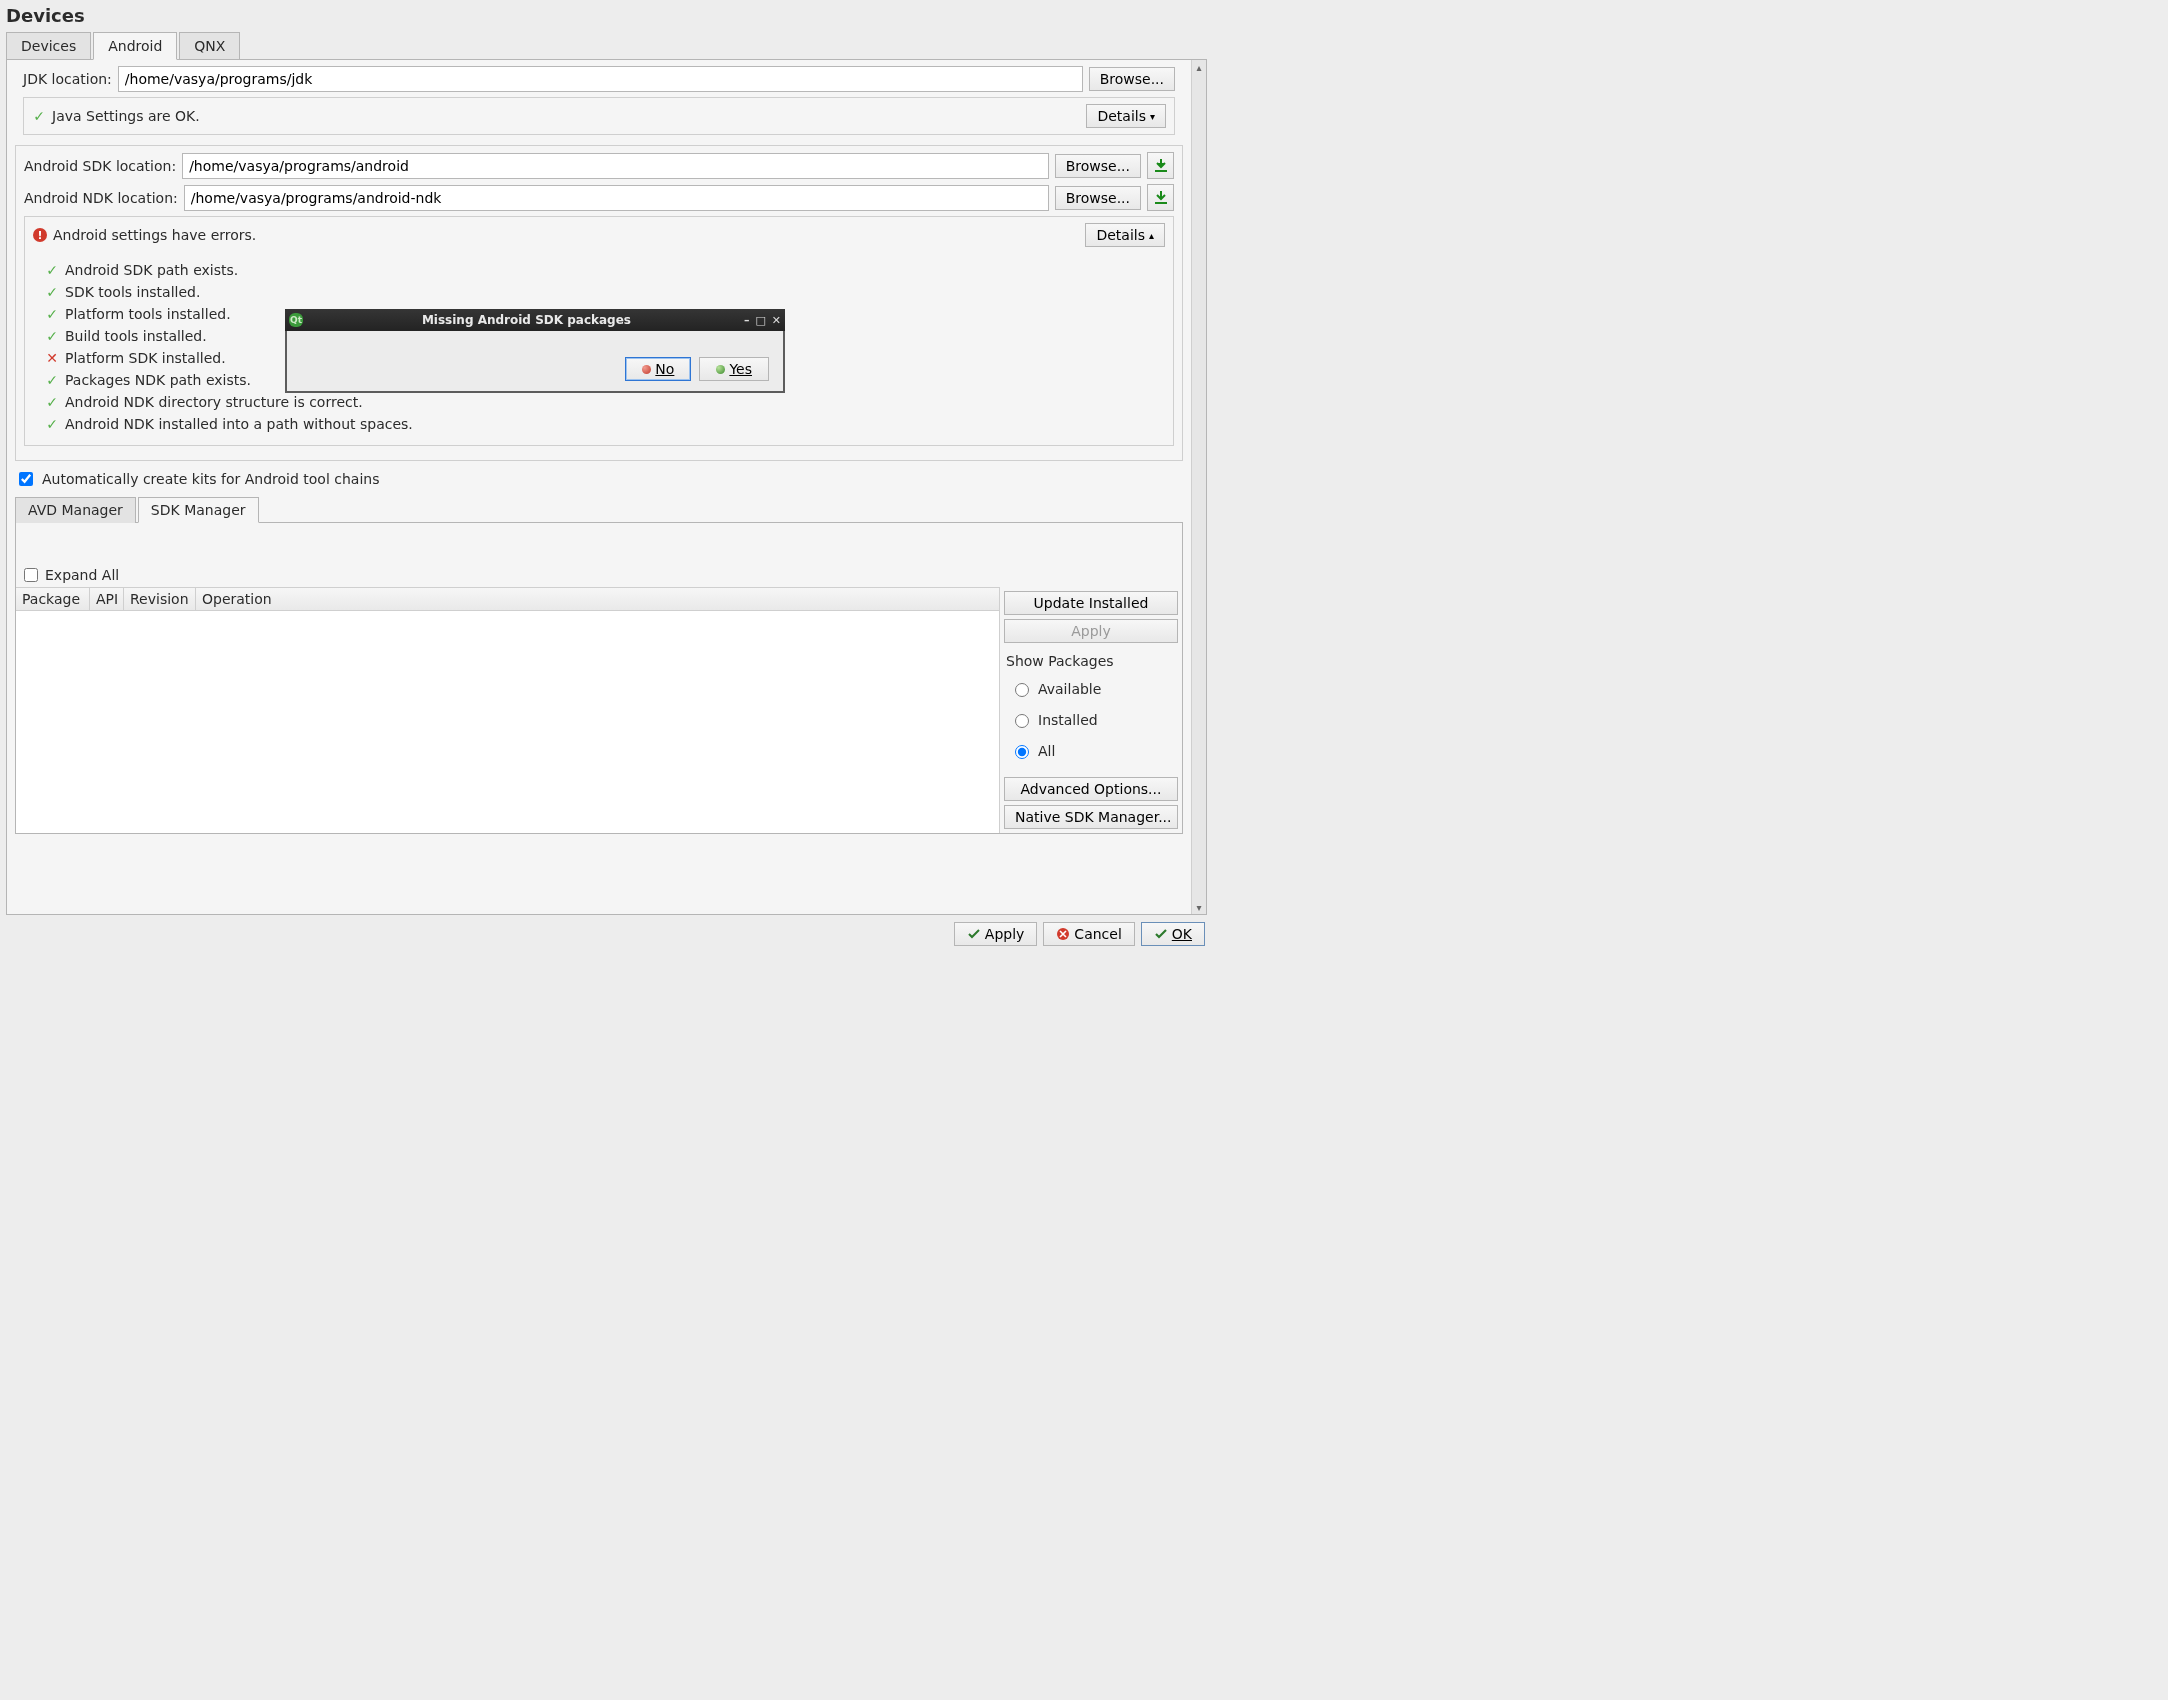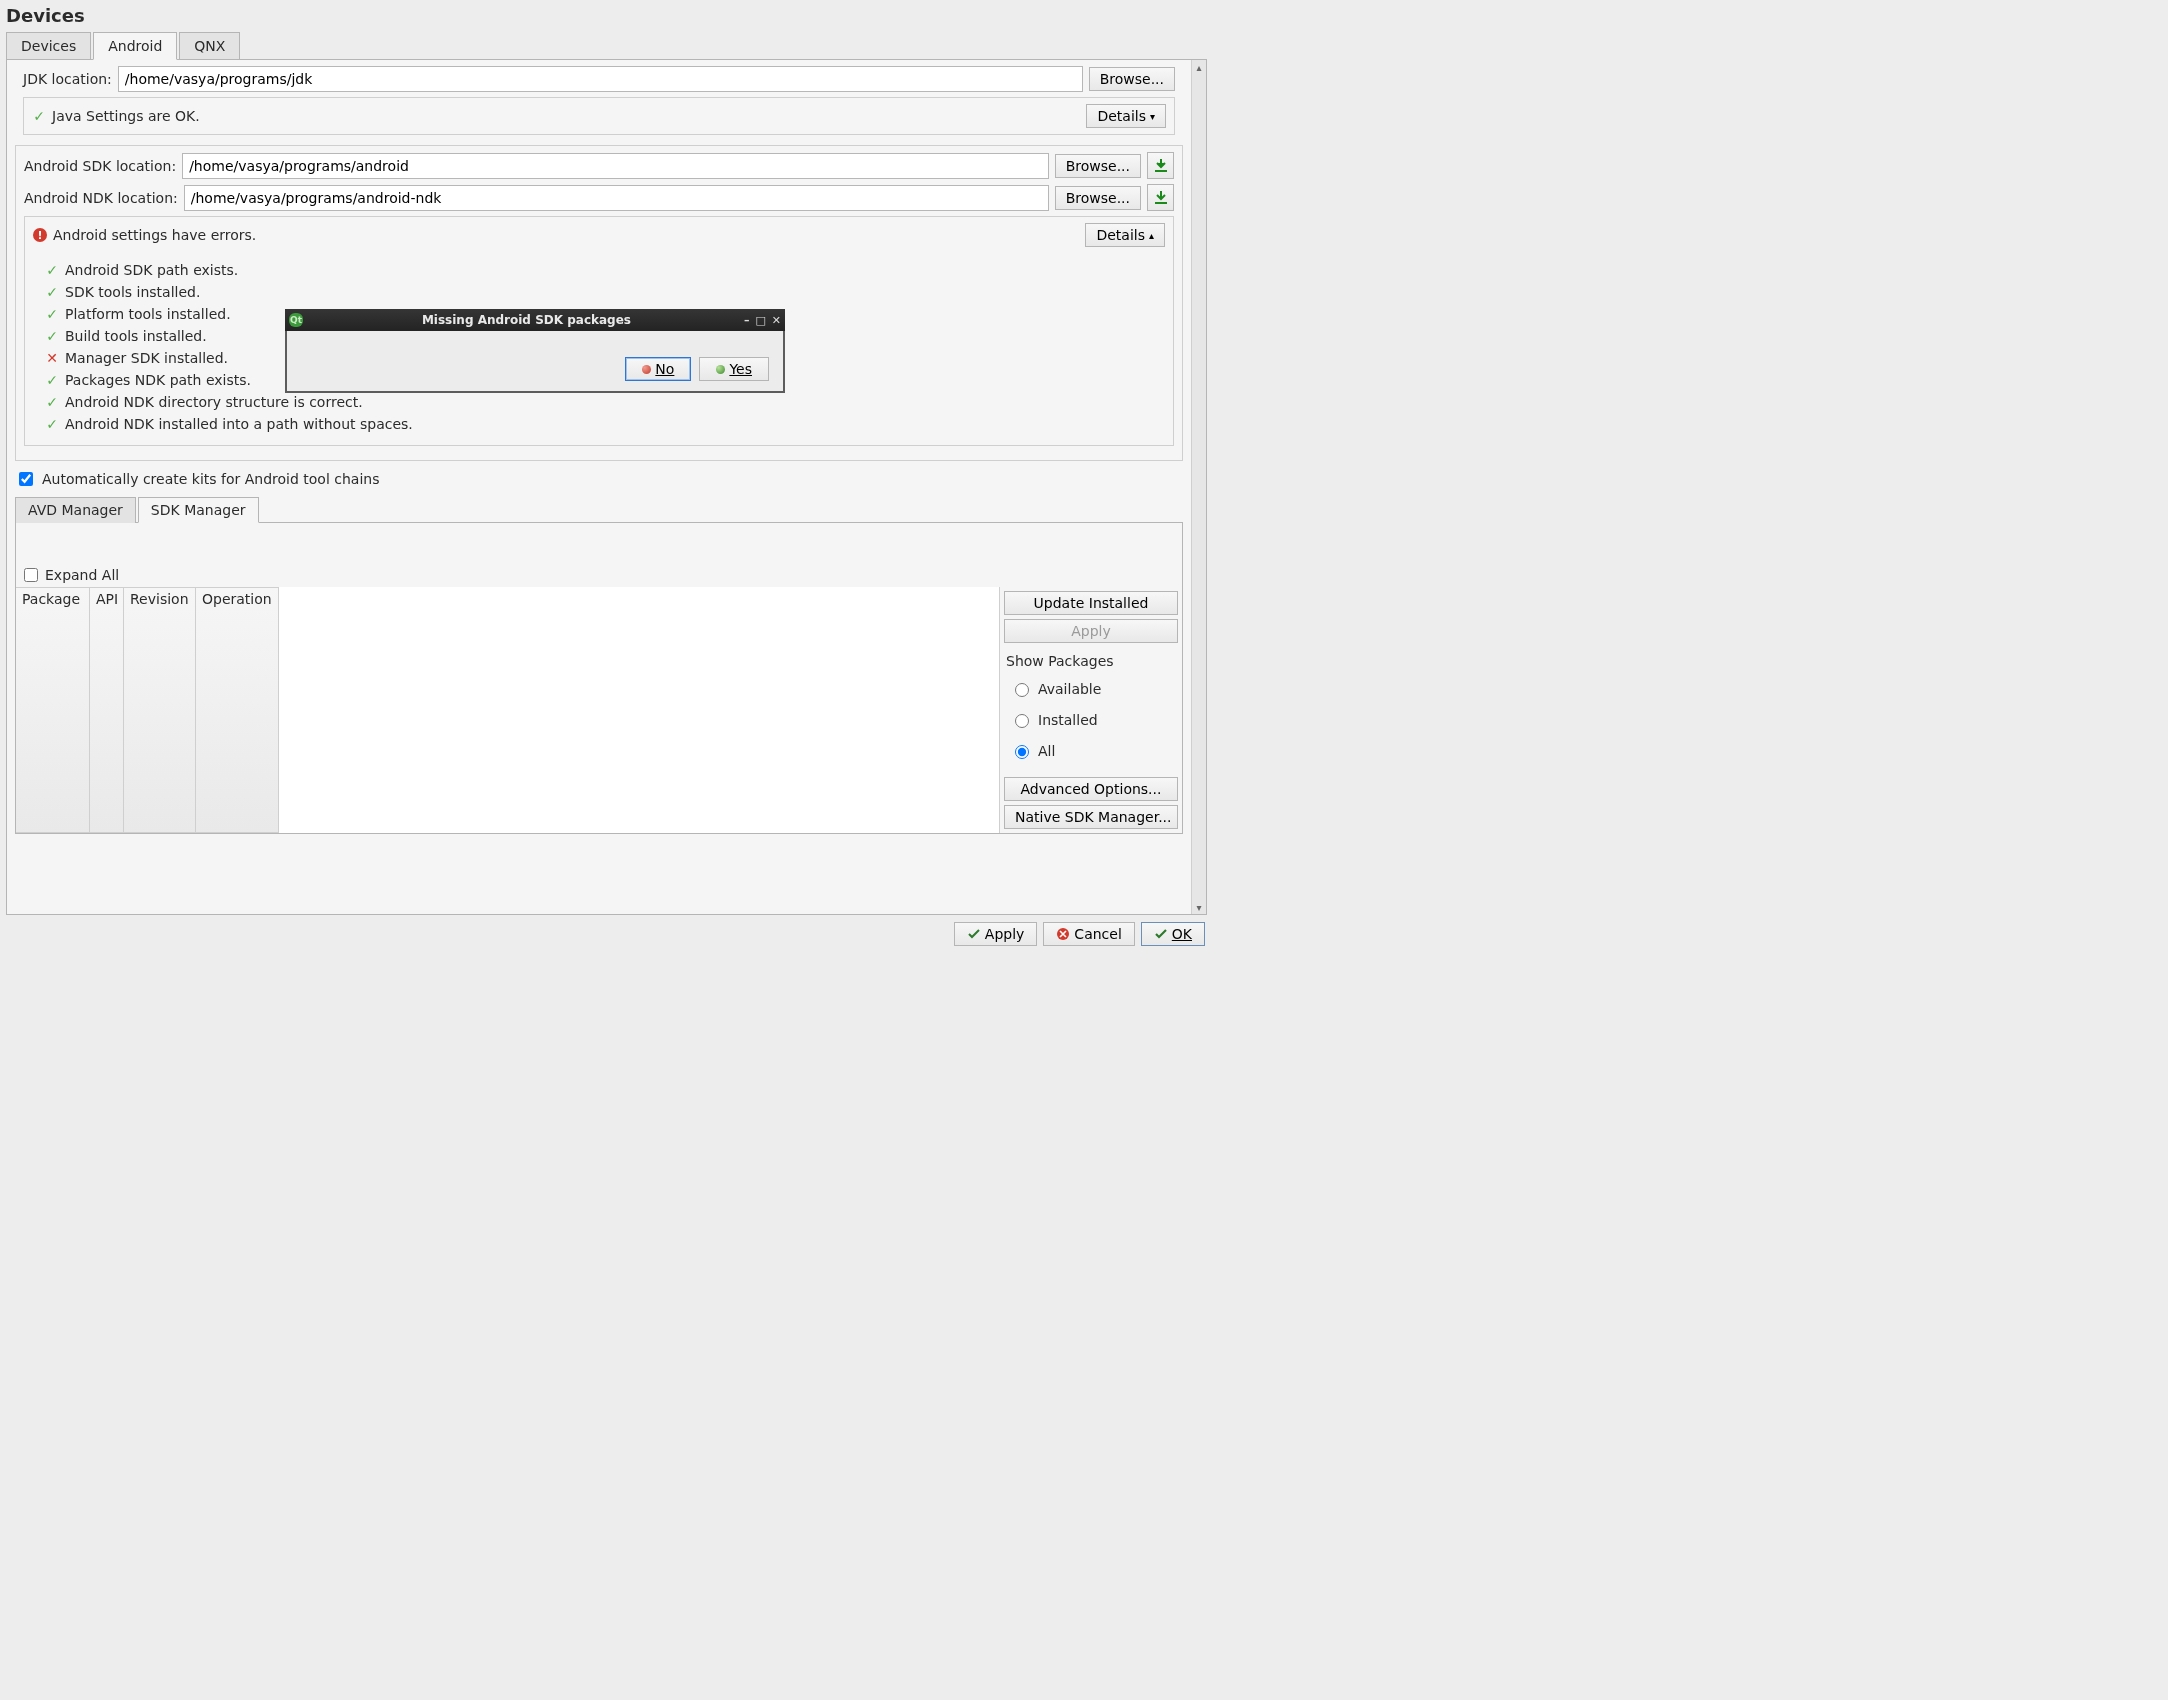--- a/index.html
+++ b/index.html
@@ -198,21 +198,21 @@
           <li>
               <span class="tick">✓</span>
               <span>Platform tools installed.</span>
             </li>
           <li>
               <span class="tick">✓</span>
               <span>Build tools installed.</span>
             </li>
           <li>
               <span class="cross">✕</span>
-              <span>Manager SDK installed.</span>
+              <span>Platform SDK installed.</span>
             </li>
           <li>
               <span class="tick">✓</span>
               <span>Packages NDK path exists.</span>
             </li>
           <li>
               <span class="tick">✓</span>
               <span>Android NDK directory structure is correct.</span>
             </li>
           <li>
@@ -231,21 +231,21 @@
     <div class="subtabbar">
       <div class="subtab">AVD Manager</div>
       <div class="subtab active">SDK Manager</div>
     </div>
     <div class="subpanel">
       <div class="expand-row">
         <input type="checkbox" style="">
         <span>Expand All</span>
       </div>
       <div style="display:flex;flex:1">
-        <div style="flex:1;display:flex;flex-direction:row">
+        <div style="flex:1;display:flex;flex-direction:column">
           <div class="grid-header">
             <div class="col" style="width:74px">Package</div>
             <div class="col" style="width:34px">API</div>
             <div class="col" style="width:72px">Revision</div>
             <div class="col" style="flex:1">Operation</div>
           </div>
           <div class="grid-body">
             <div class="left"></div>
           </div>
         </div>

